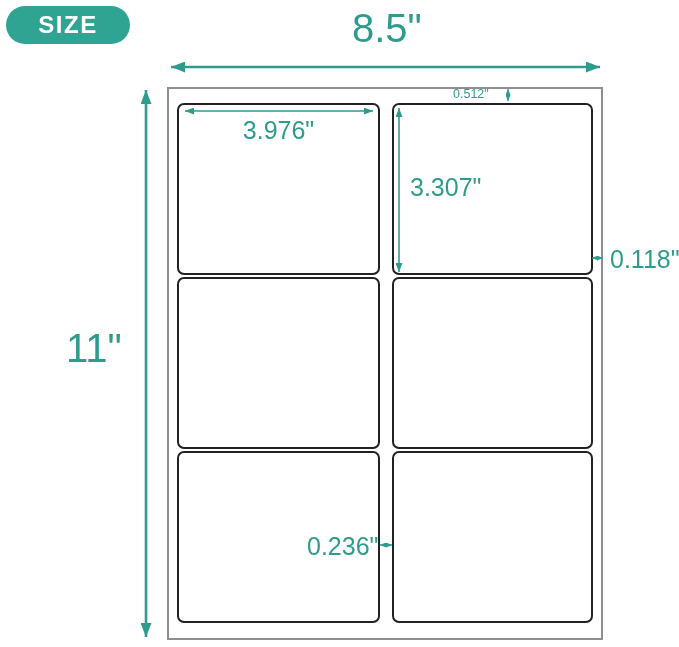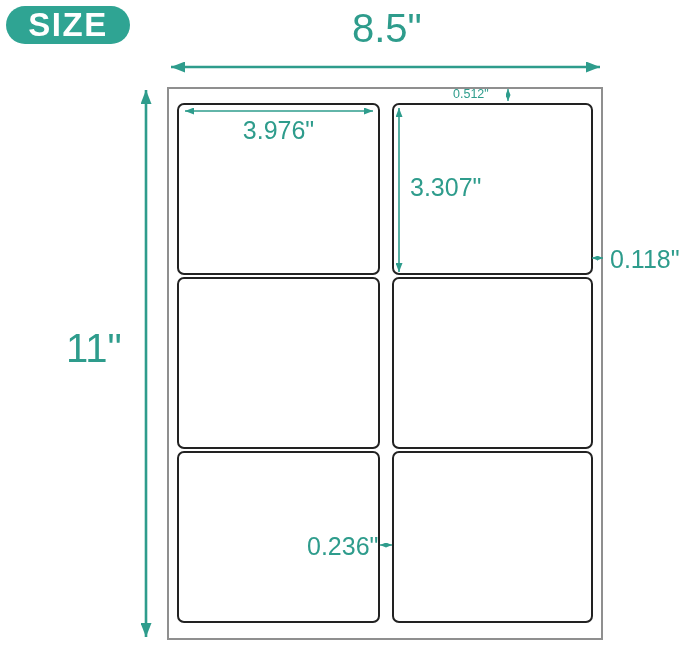--- a/index.html
+++ b/index.html
@@ -16,21 +16,21 @@
     width:679px;height:647px;
     background:#ffffff;
     overflow:hidden;
   }
   .badge{
     position:absolute;left:6px;top:6px;
     width:124px;height:38px;
     background:var(--badge-bg);
     border-radius:19px;
     color:#ffffff;
-    font-size:33px;font-weight:bold;letter-spacing:1.5px;
+    font-size:24px;font-weight:bold;letter-spacing:1.5px;
     display:flex;align-items:center;justify-content:center;
   }
   .dim{position:absolute;color:var(--accent);white-space:nowrap;}
   .dim-xl{font-size:40px;line-height:44px;font-weight:400;}
   .dim-md{font-size:25px;line-height:28px;font-weight:400;}
   .dim-xs{font-size:12.5px;line-height:14px;font-weight:400;}
   .sheet-width-text{left:352px;top:6px;}
   .sheet-height-text{left:66px;top:326px;}
   .label-width-text{left:177px;top:116px;width:203px;text-align:center;}
   .label-height-text{left:410px;top:173px;}

